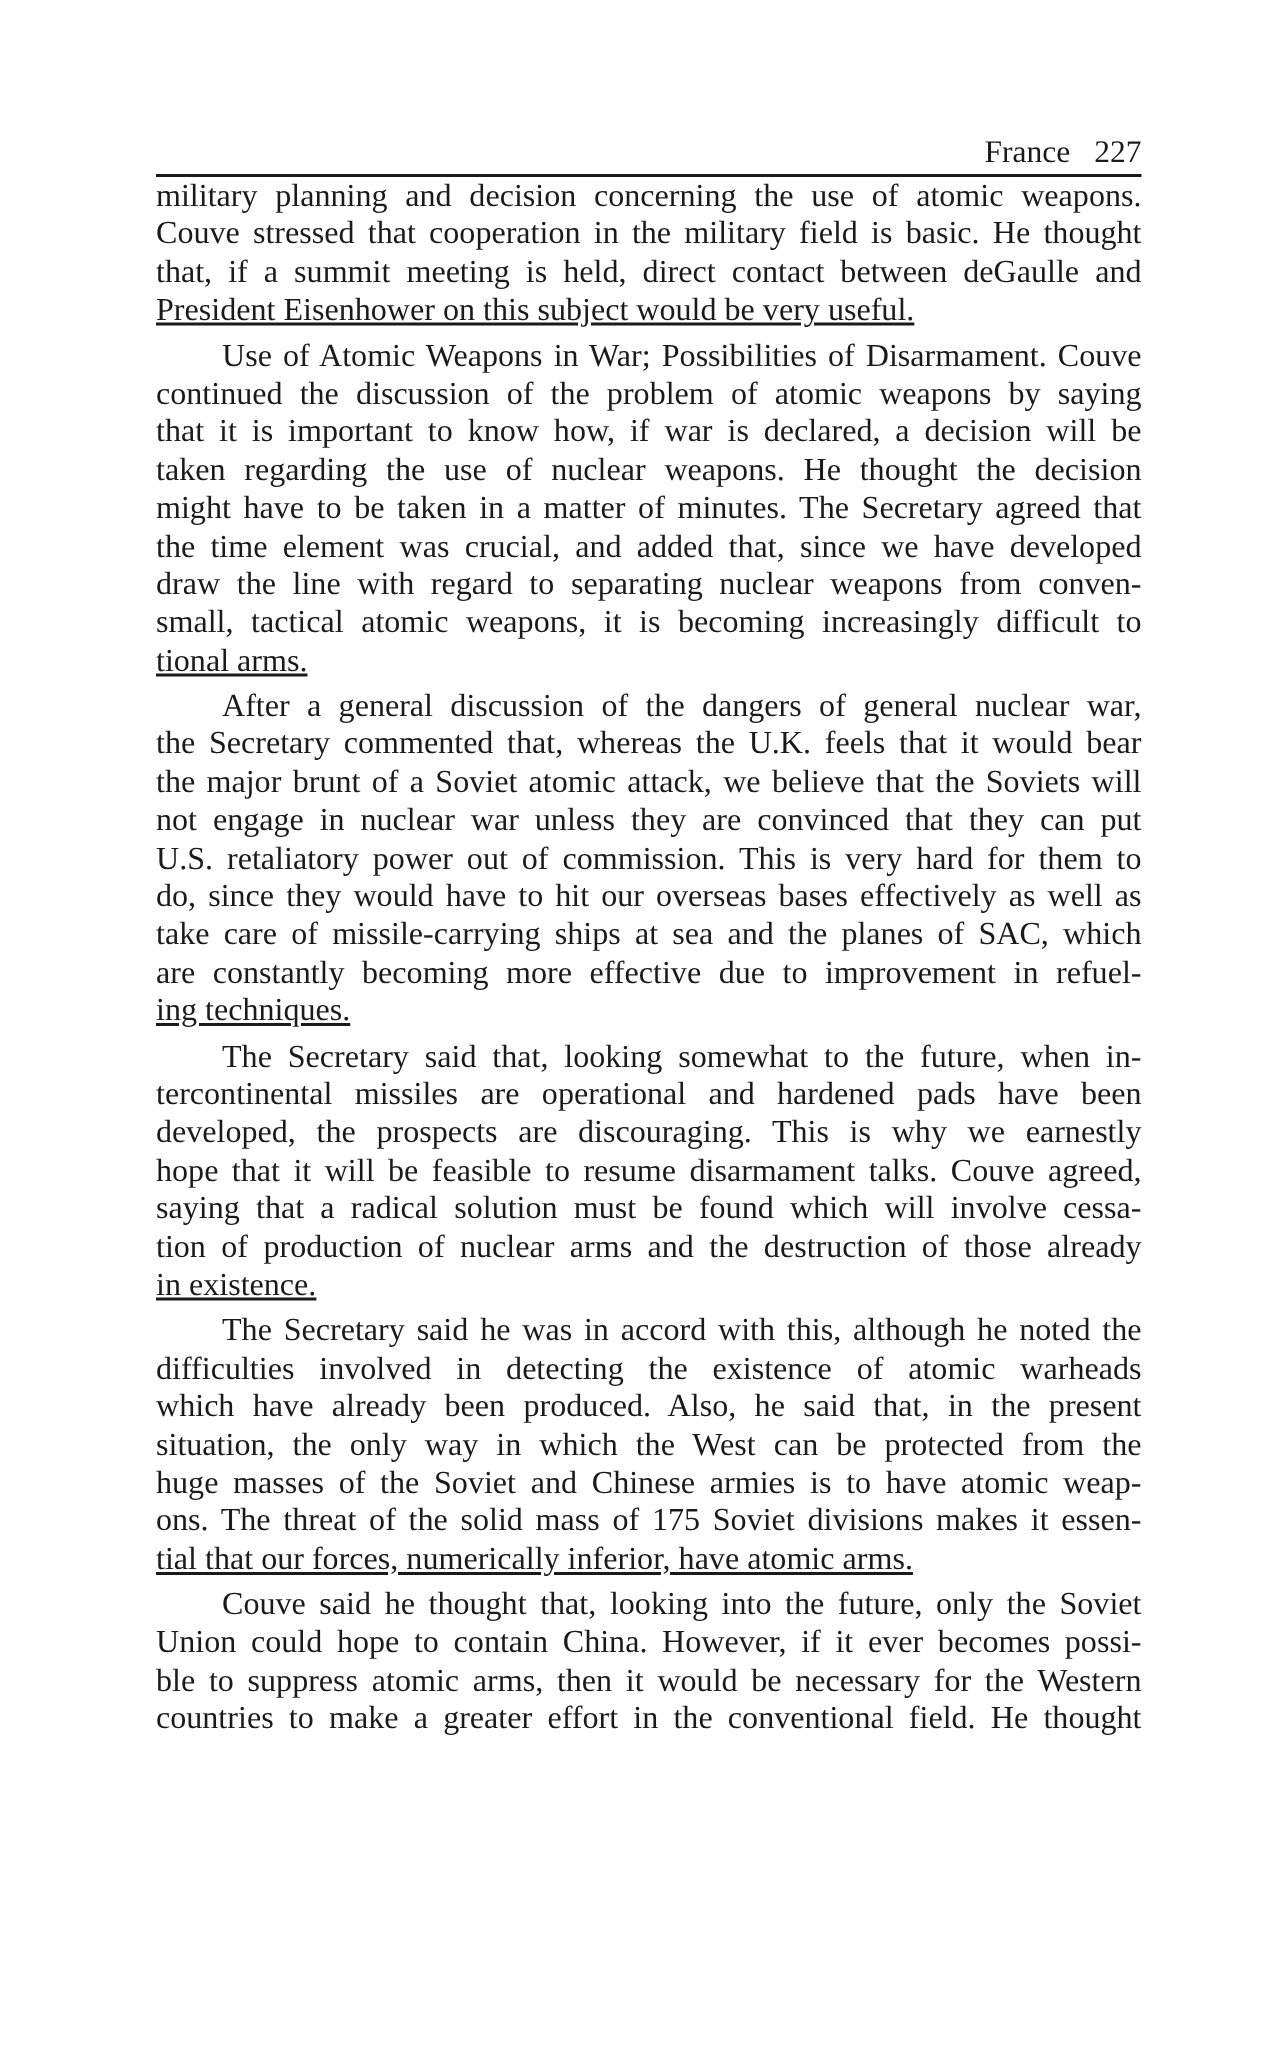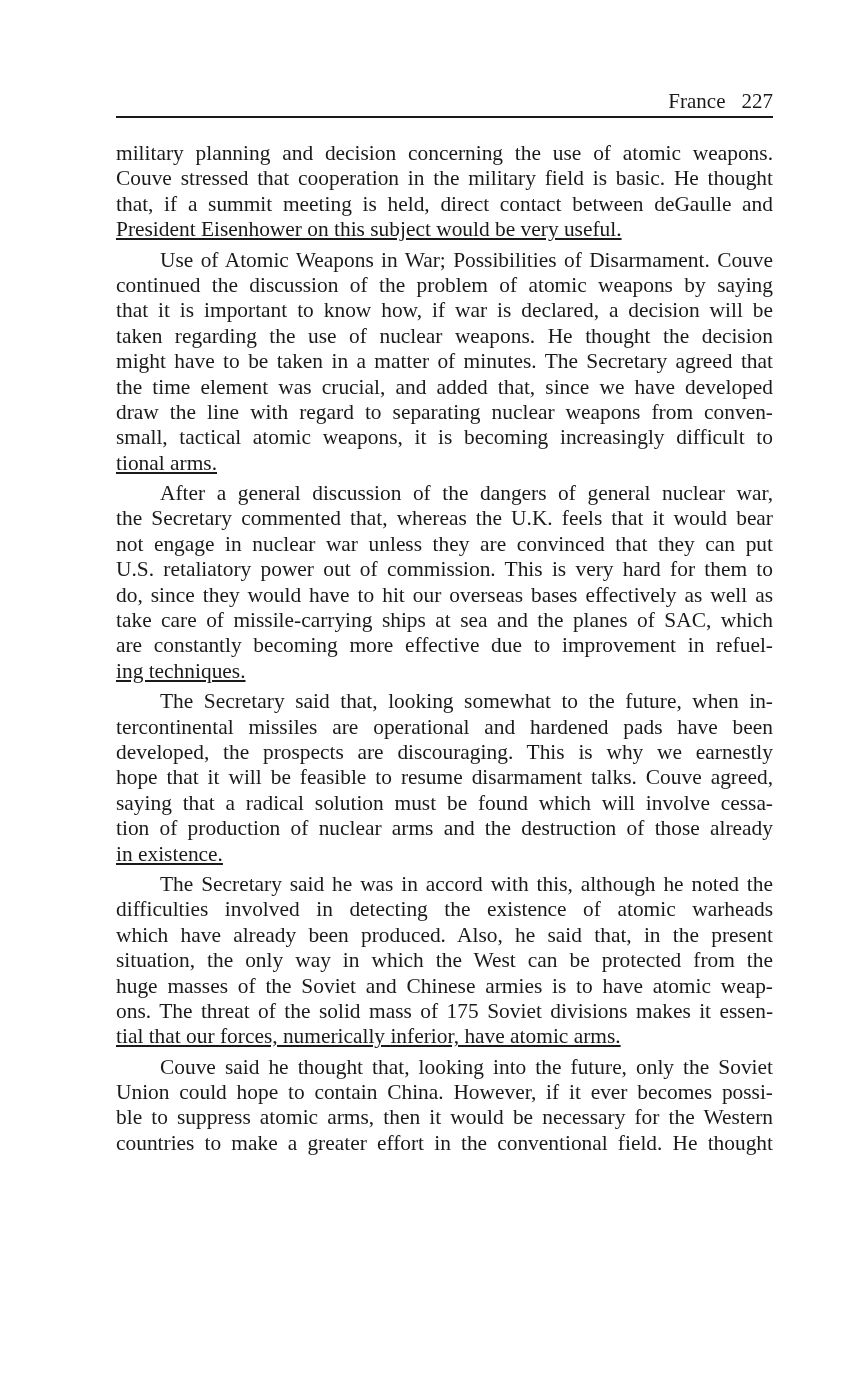--- a/index.html
+++ b/index.html
@@ -10,37 +10,36 @@
     body {
       width: 857px;
       height: 1379px;
       position: relative;
       overflow: hidden;
       font-family: "Liberation Serif", "DejaVu Serif", serif;
       color: #1a1a1a;
     }
     .page {
       position: absolute;
-      left: 116px;
+      left: 104px;
       top: 86px;
       width: 657px;
     }
     .running-head {
       position: relative;
       height: 30px;
       border-bottom: 2px solid #1a1a1a;
       text-align: right;
       font-size: 21px;
       line-height: 30px;
     }
     .running-head .section-title {
       margin-right: 16px;
     }
     .body-text {
-      margin-top: 23px;
     }
     .para {
       margin: 0 0 5px 0;
       font-size: 21.4px;
       line-height: 25.4px;
     }
     .line {
       display: block;
       text-align: justify;
       text-align-last: justify;
@@ -83,20 +82,21 @@
       <span class="line">might have to be taken in a matter of minutes. The Secretary agreed that</span>
       <span class="line">the time element was crucial, and added that, since we have developed</span>
       <span class="line">draw the line with regard to separating nuclear weapons from conven-</span>
       <span class="line">small, tactical atomic weapons, it is becoming increasingly difficult to</span>
       <span class="line last">tional arms.</span>
     </p>
 
     <p class="para">
       <span class="line indent">After a general discussion of the dangers of general nuclear war,</span>
       <span class="line">the Secretary commented that, whereas the U.K. feels that it would bear</span>
+      <span class="line">the major brunt of a Soviet atomic attack, we believe that the Soviets will</span>
       <span class="line">not engage in nuclear war unless they are convinced that they can put</span>
       <span class="line">U.S. retaliatory power out of commission. This is very hard for them to</span>
       <span class="line">do, since they would have to hit our overseas bases effectively as well as</span>
       <span class="line">take care of missile-carrying ships at sea and the planes of SAC, which</span>
       <span class="line">are constantly becoming more effective due to improvement in refuel-</span>
       <span class="line last">ing techniques.</span>
     </p>
 
     <p class="para">
       <span class="line indent">The Secretary said that, looking somewhat to the future, when in-</span>

